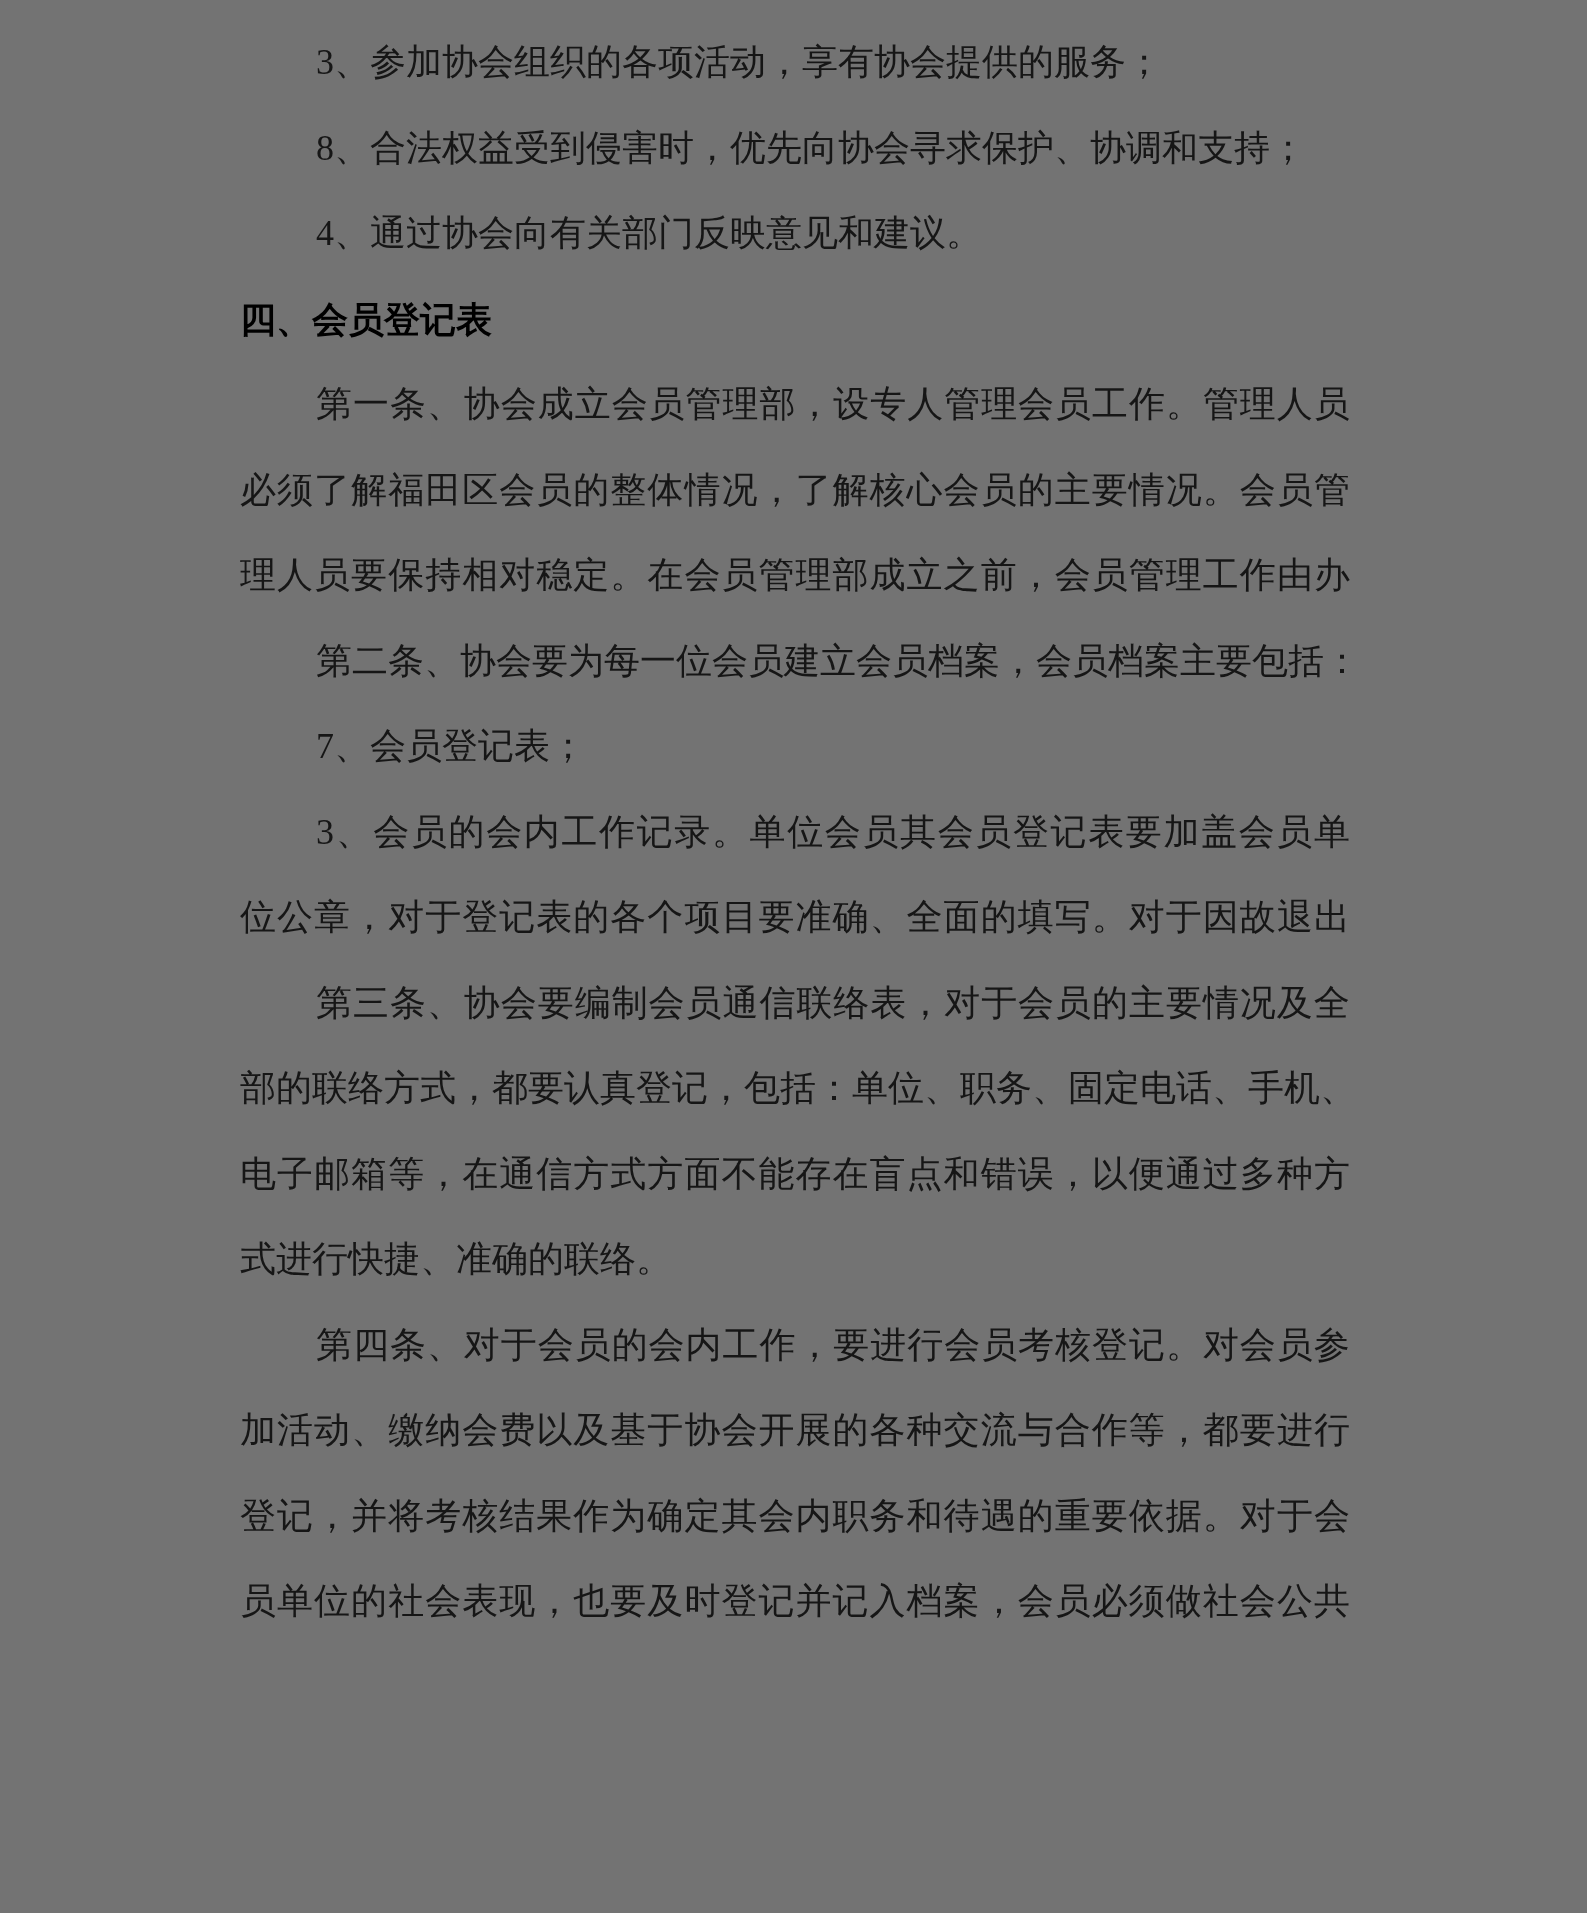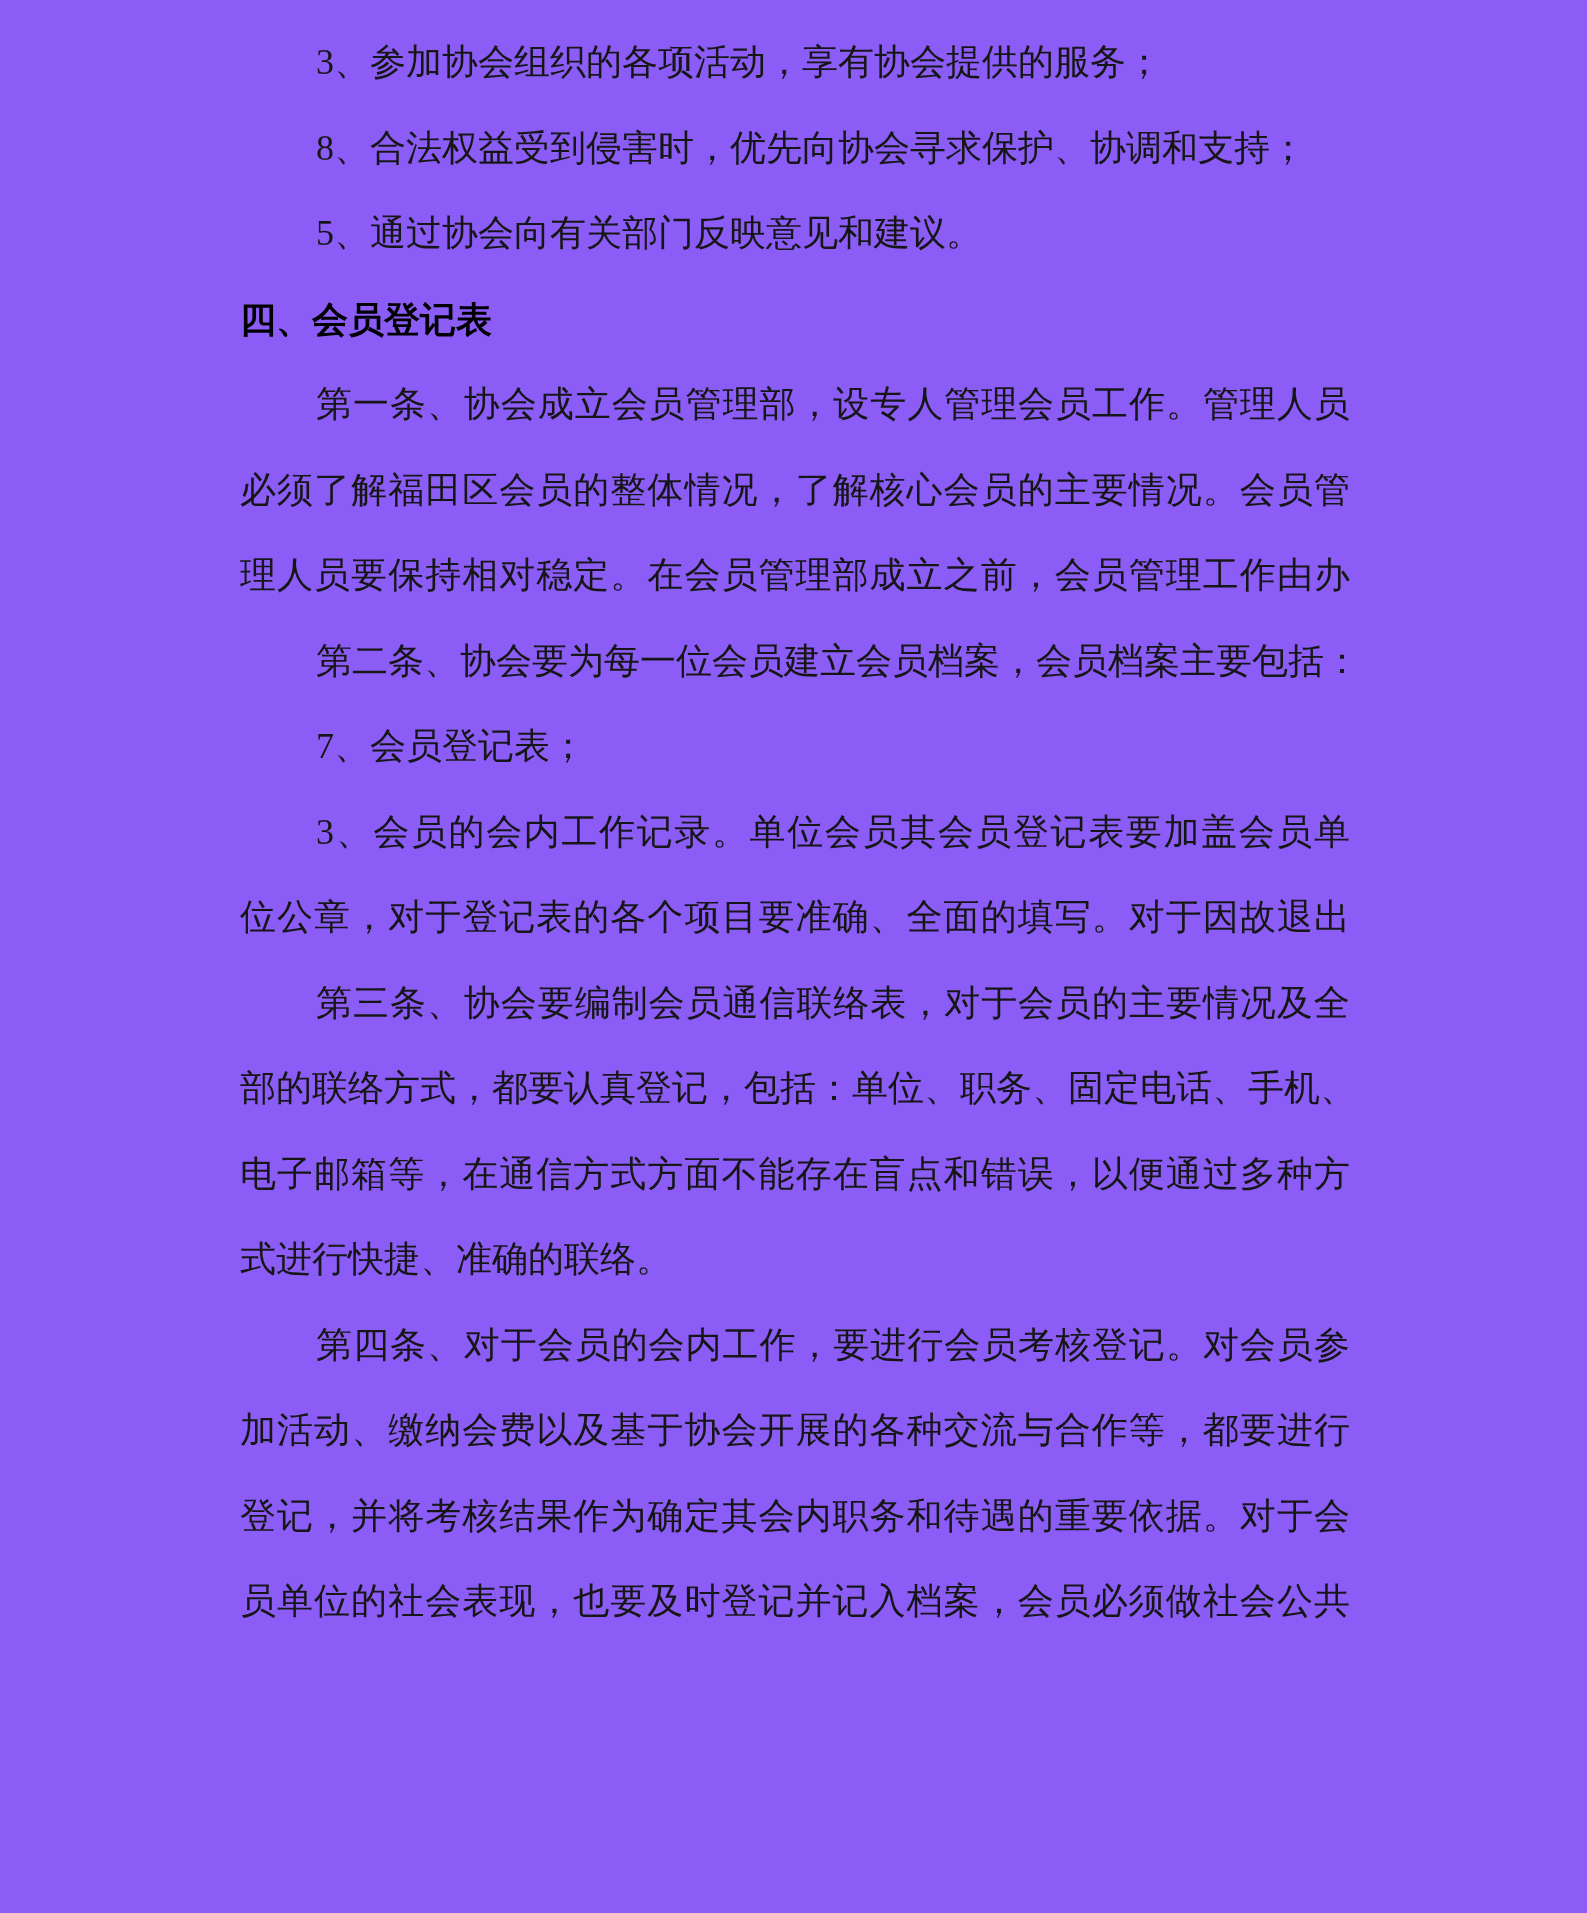--- a/index.html
+++ b/index.html
@@ -9,21 +9,21 @@
   }
   body {
     width: 1587px;
     height: 1913px;
     overflow: hidden;
   }
   .page {
     position: relative;
     width: 1587px;
     height: 1913px;
-    background: #8b5cf6;
+    background: #737373;
   }
   .lines {
     position: absolute;
     left: 240px;
     top: 20px;
     width: 1110px;
   }
   .line {
     height: 85.5px;
     font-family: "Liberation Serif", "DejaVu Serif", serif;
@@ -49,21 +49,21 @@
     color: #000000;
   }
 </style>
 </head>
 <body>
 
 <div class="page">
   <div class="lines" id="text-lines">
       <div class="line plain indent">3、参加协会组织的各项活动，享有协会提供的服务；</div>
       <div class="line plain indent">8、合法权益受到侵害时，优先向协会寻求保护、协调和支持；</div>
-      <div class="line plain indent">5、通过协会向有关部门反映意见和建议。</div>
+      <div class="line plain indent">4、通过协会向有关部门反映意见和建议。</div>
       <div class="line plain heading">四、会员登记表</div>
       <div class="line justify indent">
         <span>第</span>
         <span>一</span>
         <span>条</span>
         <span>、</span>
         <span>协</span>
         <span>会</span>
         <span>成</span>
         <span>立</span>

